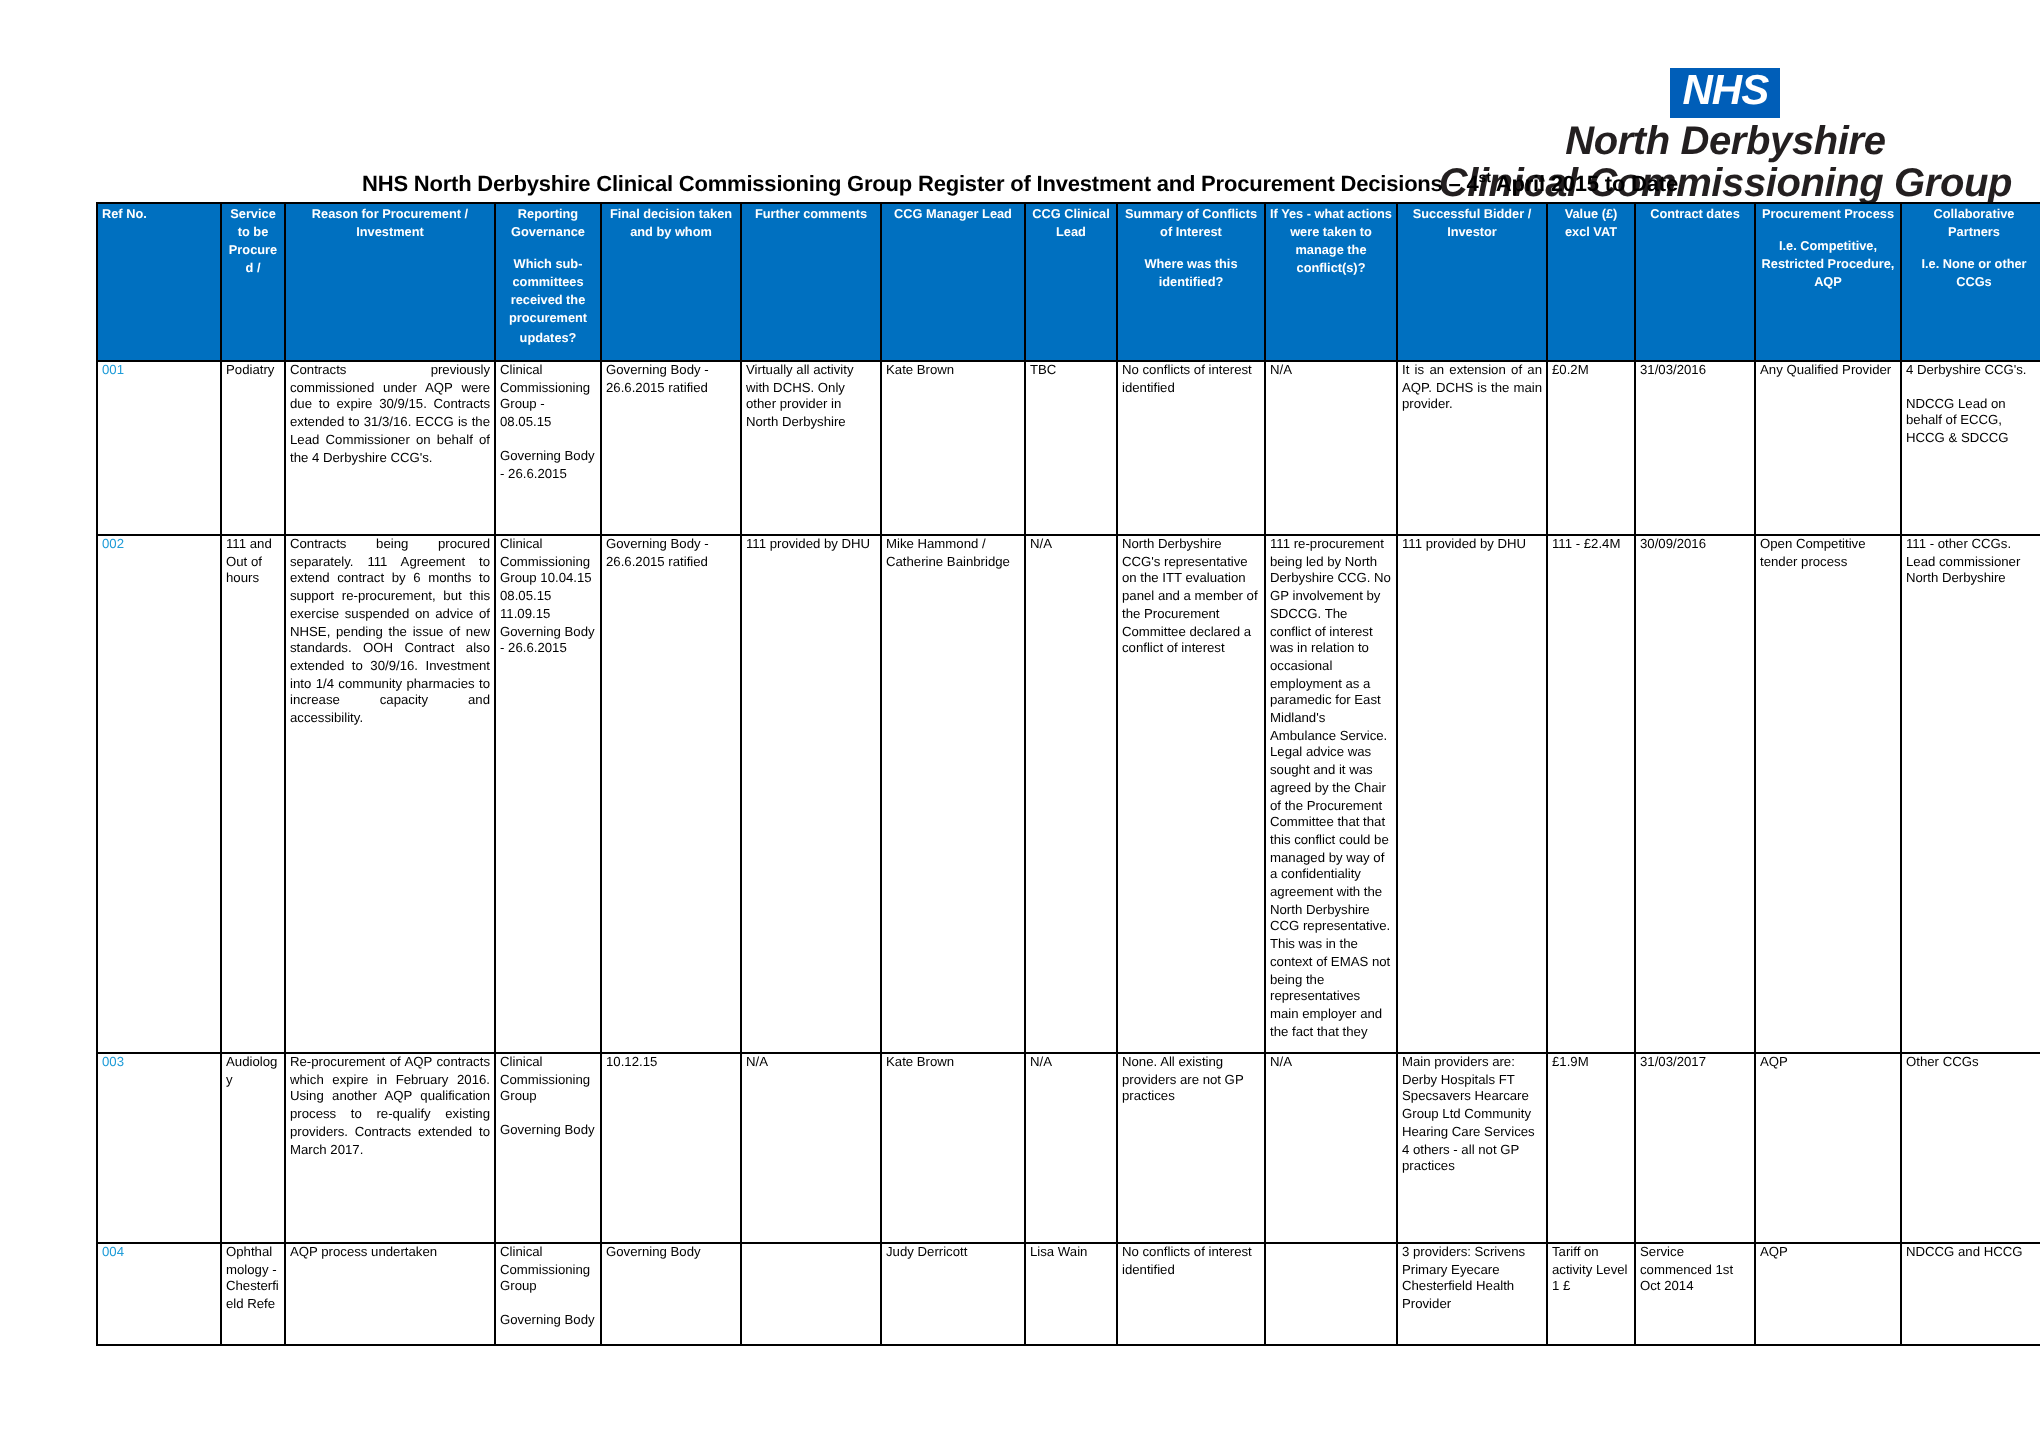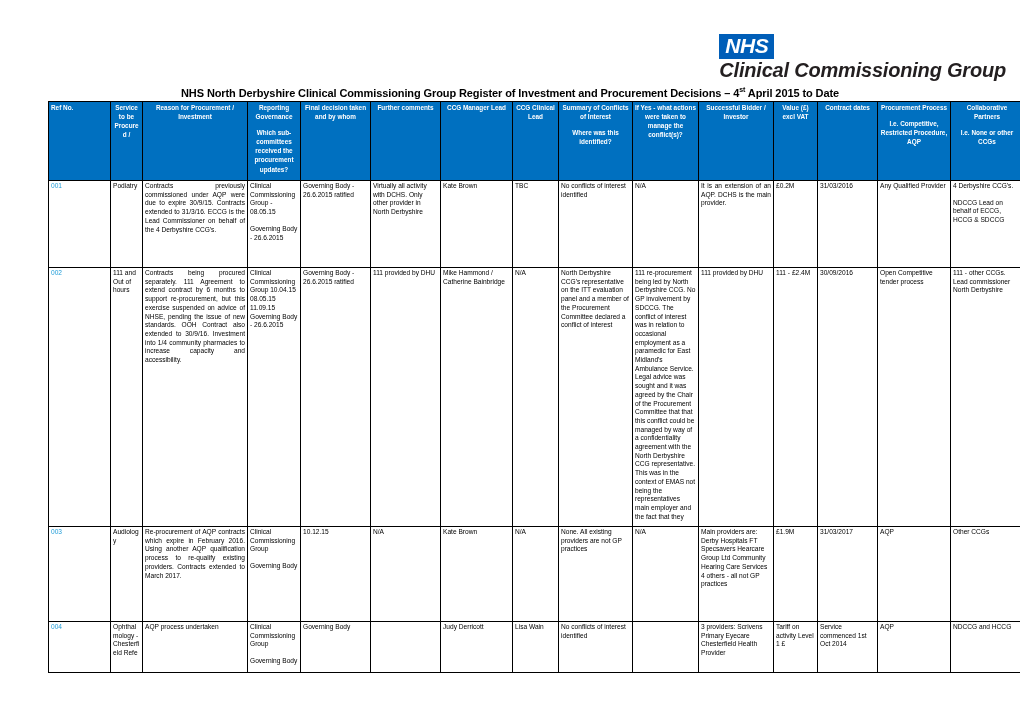--- a/index.html
+++ b/index.html
@@ -15,21 +15,21 @@
     font-family: "Liberation Sans", sans-serif;
     color: #000000;
     position: relative;
   }
 
   
   .logo-block {
     position: absolute;
     top: 34px;
     right: 14px;
-    text-align: left;
+    text-align: center;
     line-height: 1.02;
   }
   .nhs-badge {
     display: inline-block;
     background: #005EB8;
     color: #ffffff;
     font-family: "Liberation Sans", sans-serif;
     font-weight: bold;
     font-style: italic;
     font-size: 21px;
@@ -148,20 +148,21 @@
   col.c11 { width: 44px; }
   col.c12 { width: 60px; }
   col.c13 { width: 73px; }
   col.c14 { width: 73px; }
 </style>
 </head>
 <body>
 
 <div class="logo-block">
   <div class="nhs-badge">NHS</div>
+  <div class="logo-line1">North Derbyshire</div>
   <div class="logo-line2">Clinical Commissioning Group</div>
 </div>
 
 <div class="doc-title">
   <span>NHS North Derbyshire Clinical Commissioning Group Register of Investment and Procurement Decisions – 4</span><sup>st</sup><span> April 2015 to Date</span>
 </div>
 
 <div class="register-wrap">
 <table class="register">
   <colgroup>

